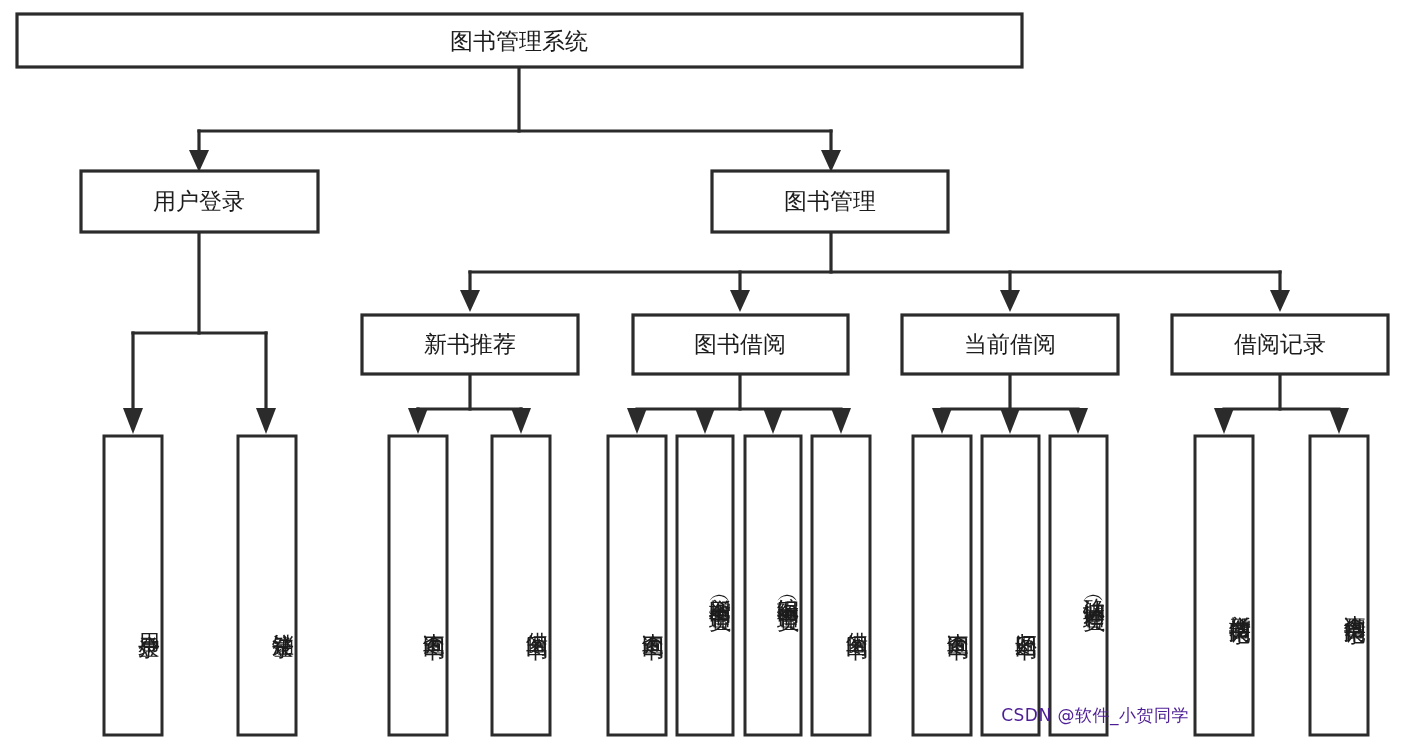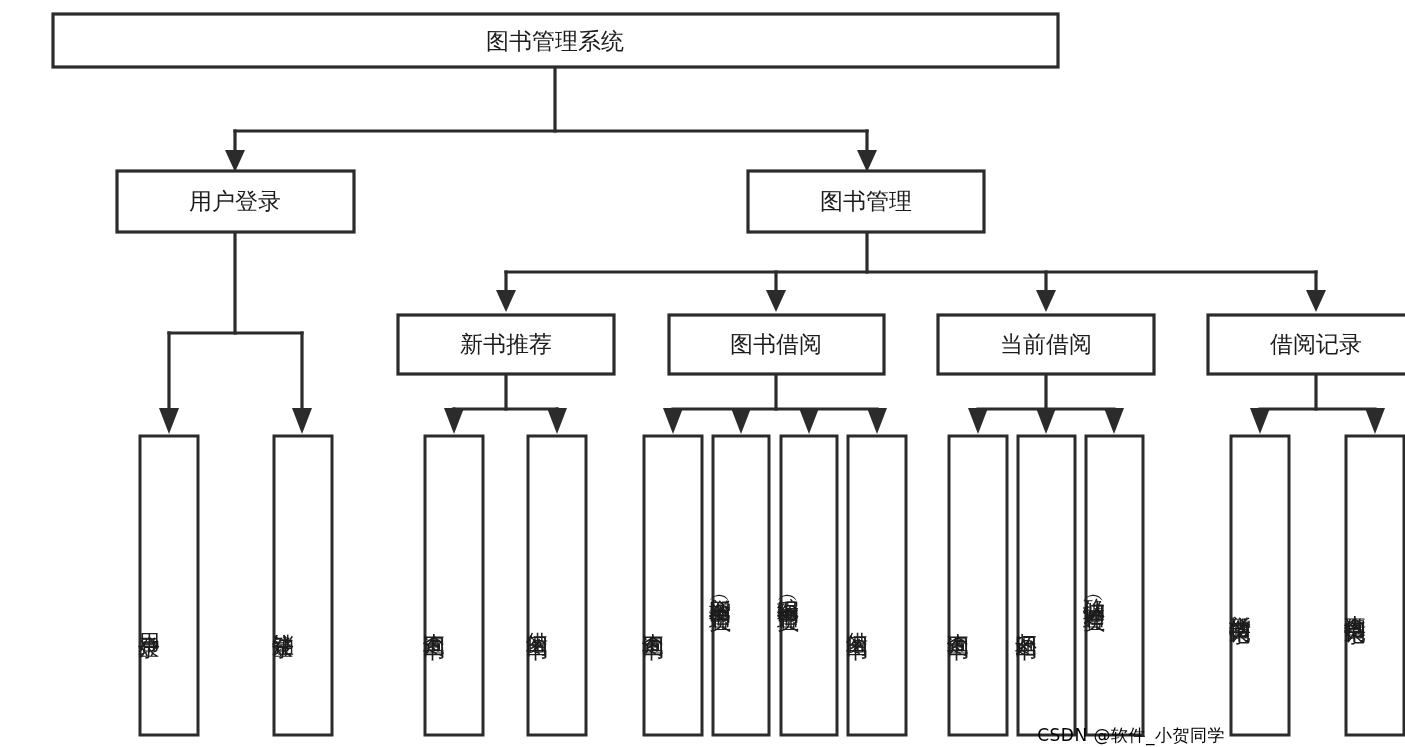--- a/index.html
+++ b/index.html
@@ -12,21 +12,20 @@
     height: 747px;
     font-family: "DejaVu Sans", "Liberation Sans", sans-serif;
     overflow: hidden;
     position: relative;
   }
   #diagram-root {
     position: relative;
     width: 1197px;
     height: 747px;
     background: #ffffff;
-    padding-left: 36px;
   }
   svg.flow {
     display: block;
     width: 1405px;
     height: 747px;
   }
   .node-box {
     fill: #ffffff;
     stroke: #2b2b2b;
     stroke-width: 3.2;
@@ -71,24 +70,24 @@
     text-align: center;
     white-space: nowrap;
     pointer-events: none;
     display: flex;
     align-items: flex-start;
     justify-content: center;
   }
   .watermark {
     position: absolute;
     right: 8px;
-    bottom: 0;
+    bottom: 20px;
     font-family: "DejaVu Sans", "Liberation Sans", sans-serif;
     font-size: 17px;
-    color: #000000;
+    color: #4c1d95;
     letter-spacing: 0.5px;
     white-space: nowrap;
     margin-left: 24px;
   }
 </style>
 </head>
 <body>
 
 <div id="diagram-root">
 

